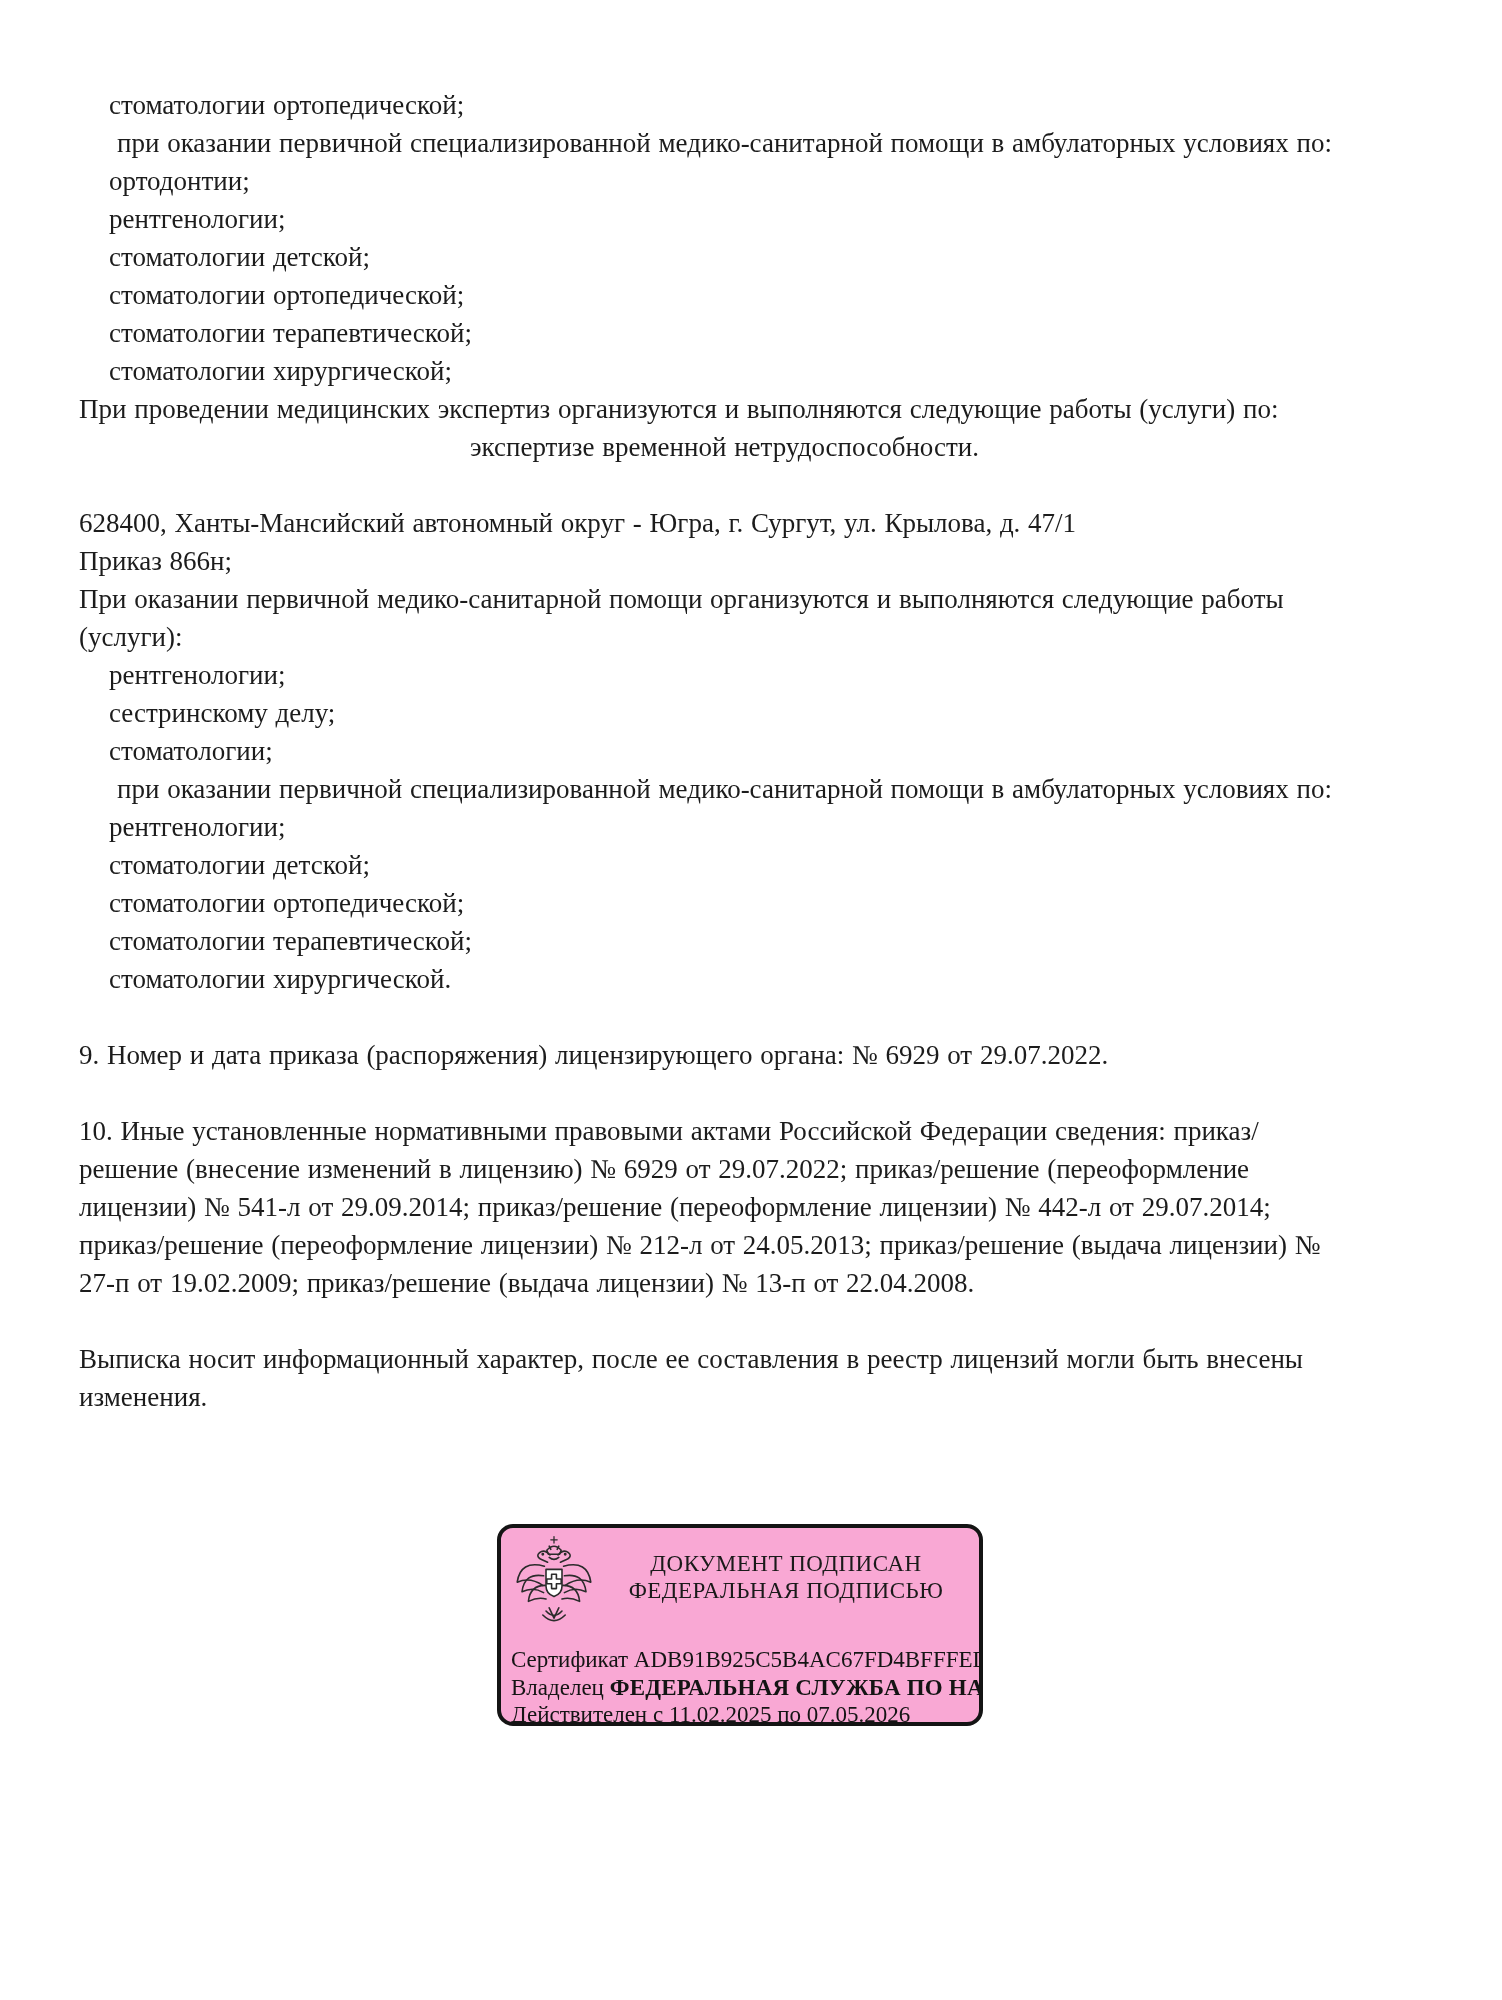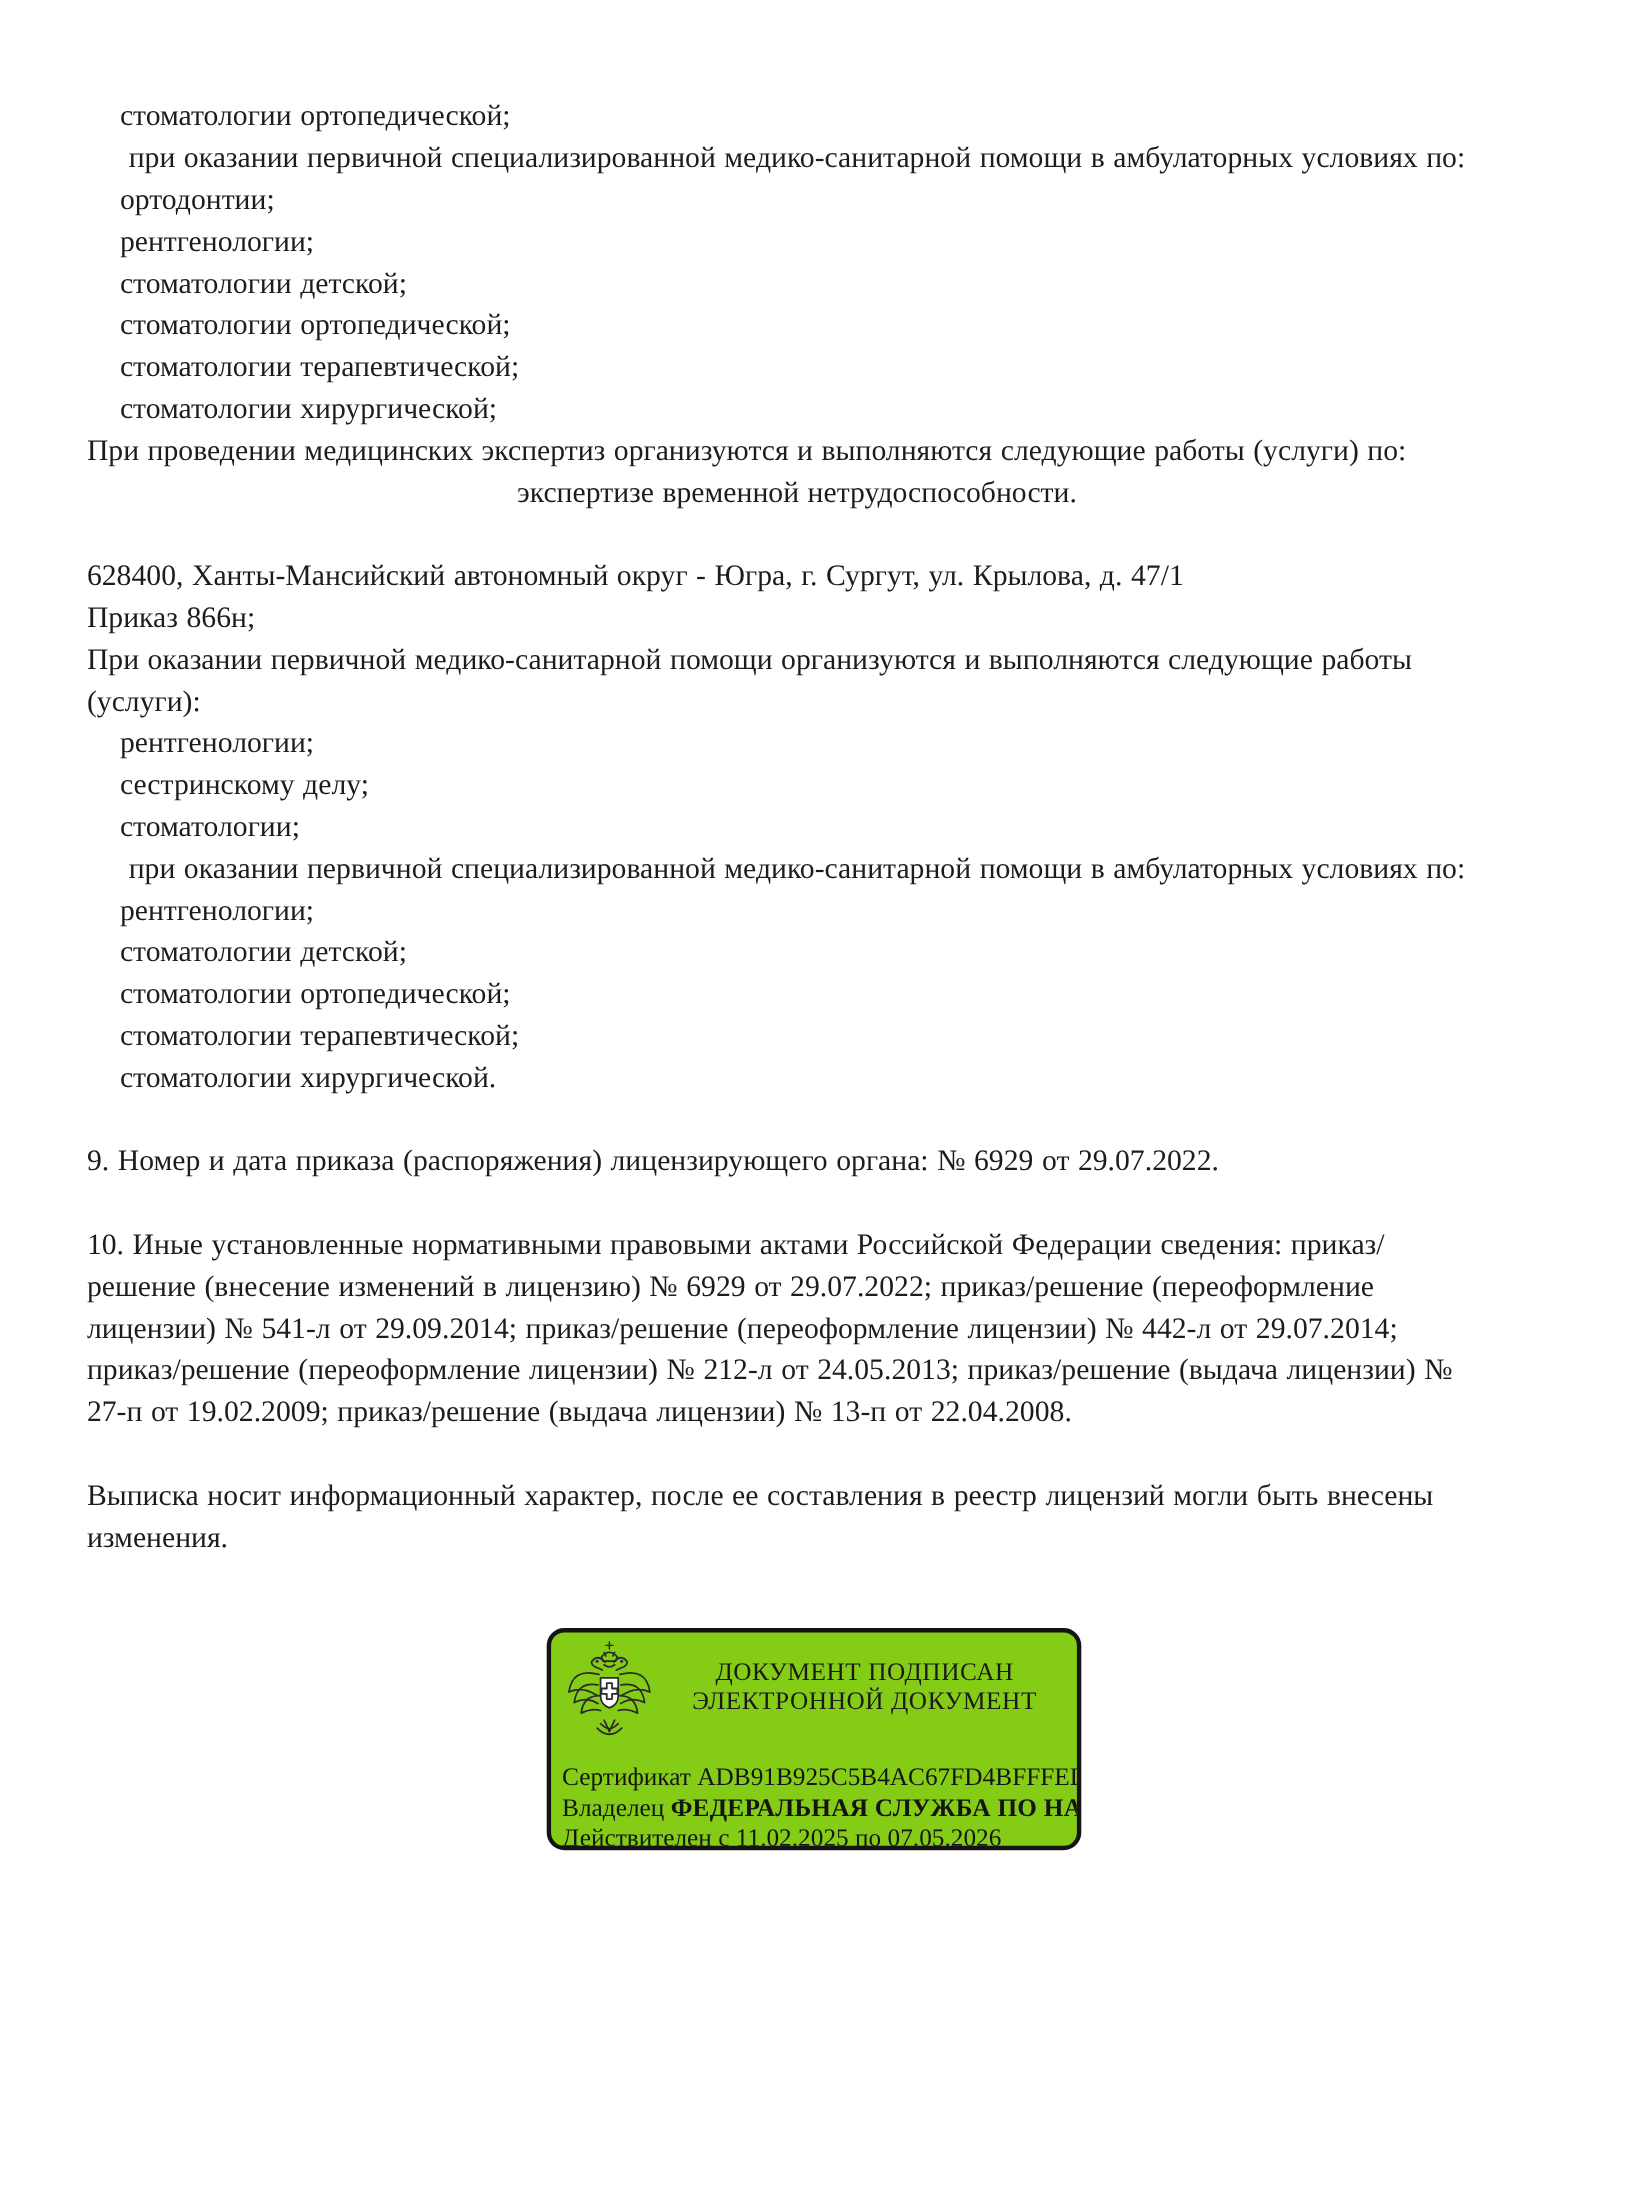--- a/index.html
+++ b/index.html
@@ -22,27 +22,27 @@
     word-spacing: 1px;
   }
   .indent-0 { text-indent: 0; }
   .indent-1 { text-indent: 18px; text-align: center; }
   .indent-2 { text-indent: 30px; }
 
   
   .stamp {
     position: relative;
     box-sizing: border-box;
-    margin: 64px 0 0 418px;
+    margin: 108px 0 0 418px;
     width: 486px;
     height: 202px;
     border: 4px solid #141414;
     border-radius: 16px;
     overflow: hidden;
-    background: #84cc16;
+    background: #f9a8d4;
   }
   .emblem {
     position: absolute;
     left: 13px;
     top: 7px;
     width: 80px;
     height: 96px;
   }
   .stamp-title {
     position: absolute;
@@ -134,21 +134,21 @@
         <path d="M47 48h6v6h6v6h-6v6h-6v-6h-6v-6h6z"></path>
 
         <path d="M44 90l6 13l6 -13"></path>
         <path d="M40 94q10 11 20 0"></path>
         <path d="M36 99q14 14 28 0"></path>
       </g>
     </svg>
 
     <div class="stamp-title">
       <div>ДОКУМЕНТ ПОДПИСАН</div>
-      <div>ЭЛЕКТРОННОЙ ДОКУМЕНТ</div>
+      <div>ФЕДЕРАЛЬНАЯ ПОДПИСЬЮ</div>
     </div>
 
     <div class="stamp-info">
       <div class="row">
         <span>Сертификат</span>&nbsp;<span>ADB91B925C5B4AC67FD4BFFFEDC463AE</span>
       </div>
       <div class="row">
         <span>Владелец</span>&nbsp;<span class="owner-value">ФЕДЕРАЛЬНАЯ СЛУЖБА ПО НАДЗОРУ В СФ</span>
       </div>
       <div class="row">

